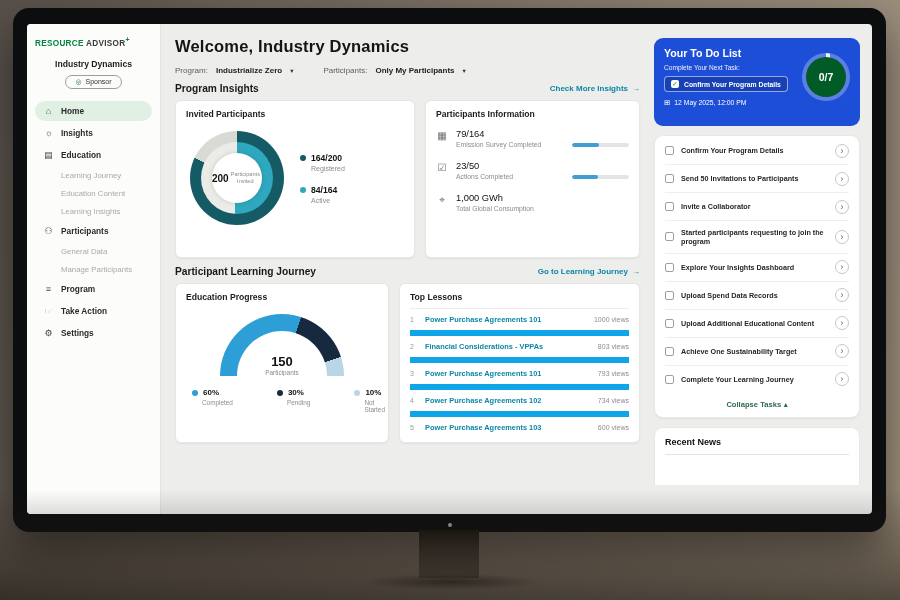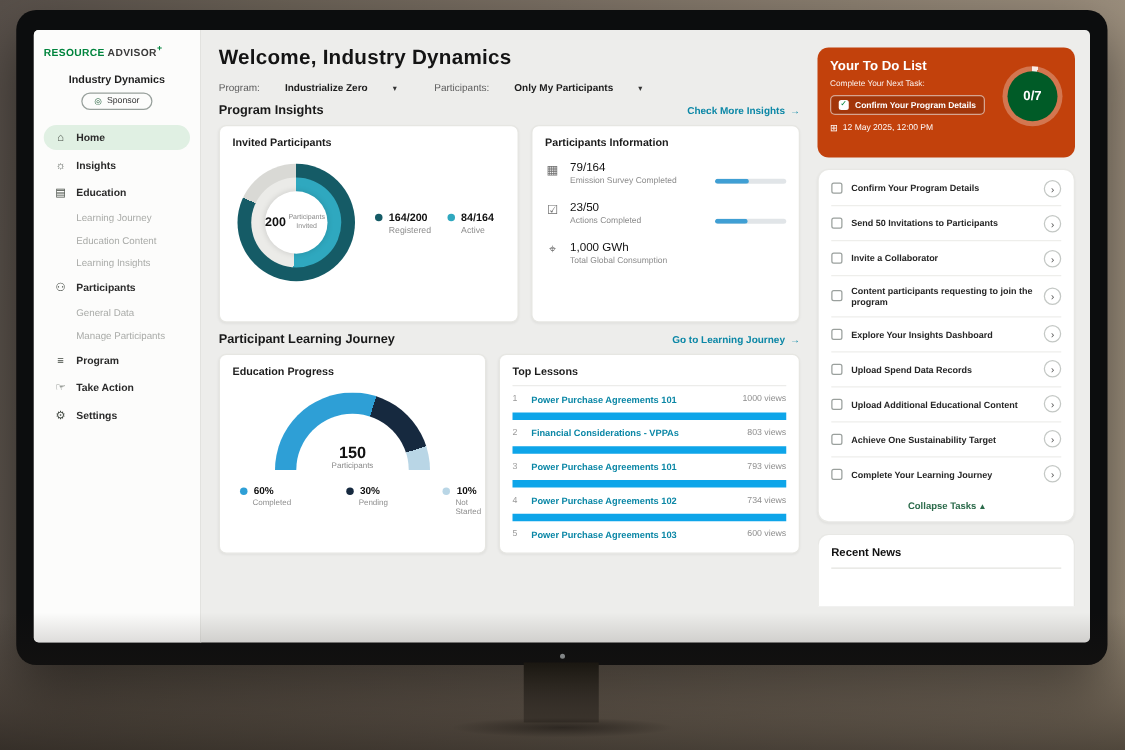--- a/index.html
+++ b/index.html
@@ -38,21 +38,21 @@
   .nav-item { display:flex; align-items:center; gap:7px; padding:5px 8px; font-size:8.3px; font-weight:bold;
     color:#2a2a2a; border-radius:12px; margin-bottom:2px; }
   .nav-item.active { background:#e0f0e3; }
   .nav-ic { width:11px; text-align:center; font-size:9px; color:#3f463f; font-weight:normal; }
   .nav-sub { padding:4px 8px 4px 26px; font-size:7.8px; color:#a9aba8; margin-bottom:1px; }
 
   
   .main { flex:1; padding:13px 10px 0 14px; min-width:0; }
   .welcome { font-size:16.5px; font-weight:bold; color:#141414; letter-spacing:.2px; }
   .filters { display:flex; align-items:center; gap:30px; margin:10px 0 8px; }
-  .filter { display:flex; align-items:center; gap:20px; font-size:8px; color:#5c5c5c; }
+  .filter { display:flex; align-items:center; gap:8px; font-size:8px; color:#5c5c5c; }
   .filter b { color:#1d1d1d; font-size:8px; }
   .dd-ic { font-size:6.5px; color:#333; }
   .section-head { display:flex; justify-content:space-between; align-items:center; margin:6px 0 6px; }
   .section-title { font-size:10.2px; font-weight:bold; color:#191919; }
   .section-link { display:flex; align-items:center; gap:4px; font-size:8px; font-weight:bold; color:#0b87a6; cursor:pointer; }
   .cards { display:flex; gap:10px; margin-bottom:8px;align-items:flex-end; }
   .card { background:#fff; border:1px solid #e6e6e2; border-radius:6px; box-shadow:0 1px 2px rgba(0,0,0,.05);
     padding:8px 10px; }
   .card-title { font-size:8.6px; font-weight:bold; color:#1c1c1c; }
 
@@ -61,21 +61,21 @@
   .donut-row { display:flex; align-items:center; gap:16px; margin-top:12px; padding-left:4px; }
   .donut { width:94px; height:94px; border-radius:50%; position:relative; flex:none;
     background: conic-gradient(#155b66 0 calc(var(--p)*1%), #d9d9d5 0); }
   .donut::before { content:""; position:absolute; inset:11px; border-radius:50%;
     background: conic-gradient(#2fa8bf 0 calc(var(--q)*1%), #ebebe8 0); }
   .donut-hole { position:absolute; inset:22px; background:#fff; border-radius:50%;
     box-shadow:0 0 5px rgba(0,0,0,.15); display:flex; flex-direction:row; align-items:center;
     justify-content:center; text-align:center; z-index:1; }
   .donut-val { font-size:10px; font-weight:bold; color:#111; }
   .donut-lab { font-size:5.6px; color:#8a8a8a; line-height:1.25; width:40px; }
-  .legend-v { display:flex; gap:13px; }
+  .legend-v { display:flex; flex-direction:column; gap:13px; }
   .leg-item { }
   .leg-line { display:flex; align-items:center; gap:5px; }
   .dot { width:6px; height:6px; border-radius:50%; flex:none; }
   .leg-val { font-size:8.6px; font-weight:bold; color:#111; }
   .leg-lab { font-size:7px; color:#8d8d8d; margin:2px 0 0 11px; }
 
   
   .card-info { flex:1; height:158px; min-width:0; }
   .stat { display:flex; align-items:flex-start; gap:8px; padding:10px 0 2px; }
   .stat-ic { font-size:10px; color:#6f6f6f; width:12px; text-align:center; margin-top:1px; }
@@ -102,21 +102,21 @@
   .card-lessons { flex:1; min-width:0; height:160px; padding-bottom:2px; }
   .lessons-head { padding-bottom:6px; border-bottom:1px solid #ececea; }
   .lesson { display:flex; align-items:center; gap:8px; padding:6px 0; border-bottom:6px solid #0ea5e9; }
   .lesson:last-child { border-bottom:none; }
   .lesson-rank { font-size:7px; color:#9a9a9a; width:7px; flex:none; }
   .lesson-title { flex:1; font-size:7.4px; font-weight:bold; color:#0b87a6; white-space:nowrap; overflow:hidden; }
   .lesson-views { font-size:7px; color:#8d8d8d; flex:none; }
 
   
   .rightpanel { width:222px; flex:none; padding:14px 12px 0 4px; display:flex; flex-direction:column; gap:9px; }
-  .todo-green { position:relative; background:#c2410c; border-radius:9px; padding:9px 10px; color:#fff; min-height:88px; }
+  .todo-green { position:relative; background:#1d4ed8; border-radius:9px; padding:9px 10px; color:#fff; min-height:88px; }
   .todo-title { font-size:10.6px; font-weight:bold; }
   .todo-sub { font-size:6.6px; margin-top:5px; color:rgba(255,255,255,.92); }
   .todo-next { display:flex; align-items:center; gap:5px; margin-top:5px; width:fit-content; max-width:142px;
     background:rgba(0,0,0,.16); border:1px solid rgba(255,255,255,.55); border-radius:4px; padding:3px 6px; }
   .todo-check { width:8px; height:8px; background:#fff; border-radius:2px; color:#00843d; font-size:6.5px;
     line-height:8px; text-align:center; flex:none; }
   .todo-next-label { font-size:6.8px; font-weight:bold; }
   .todo-date { display:flex; align-items:center; gap:4px; margin-top:6px; font-size:6.8px; }
   .cal-ic { font-size:7.5px; }
   .ring { position:absolute; top:15px; right:10px; width:48px; height:48px; border-radius:50%; padding:4px;
@@ -388,21 +388,21 @@
           </div>
           <div class="task">
             <span class="task-check"></span>
             <span class="task-label">Invite a Collaborator</span>
             <span class="task-go">
                 <span>›</span>
               </span>
           </div>
           <div class="task">
             <span class="task-check"></span>
-            <span class="task-label">Content participants requesting to join the program</span>
+            <span class="task-label">Started participants requesting to join the program</span>
             <span class="task-go">
                 <span>›</span>
               </span>
           </div>
           <div class="task">
             <span class="task-check"></span>
             <span class="task-label">Explore Your Insights Dashboard</span>
             <span class="task-go">
                 <span>›</span>
               </span>

